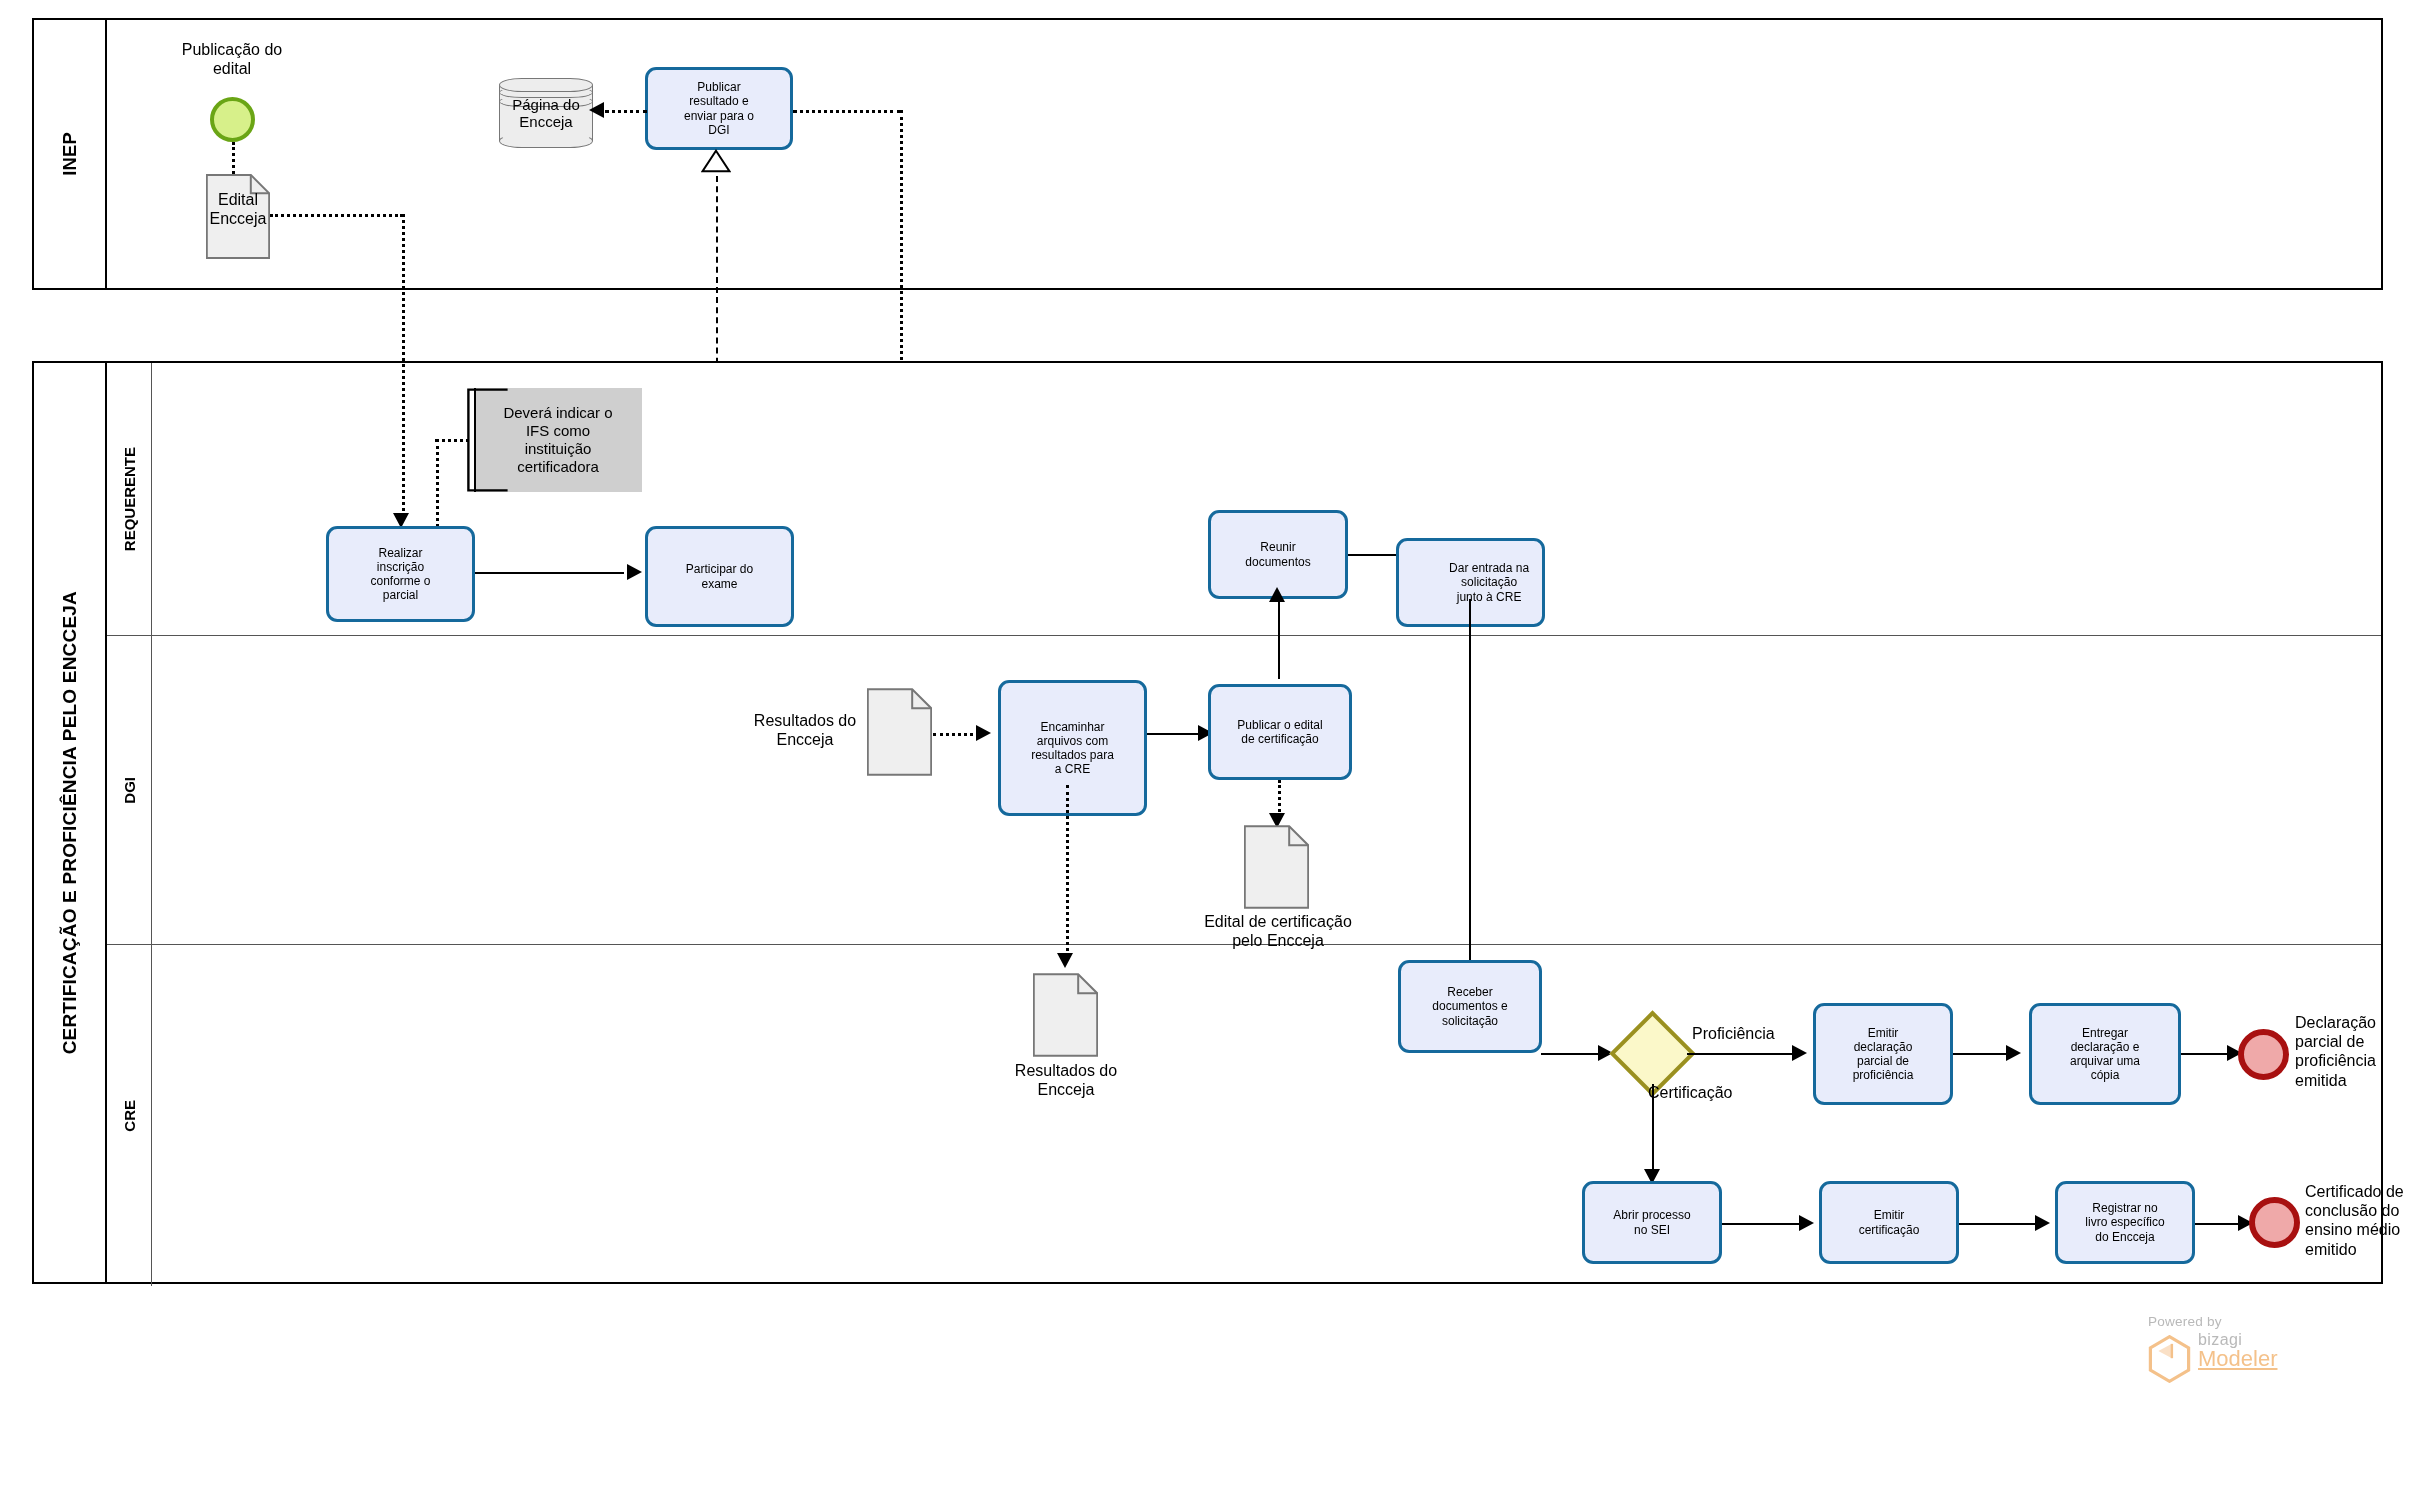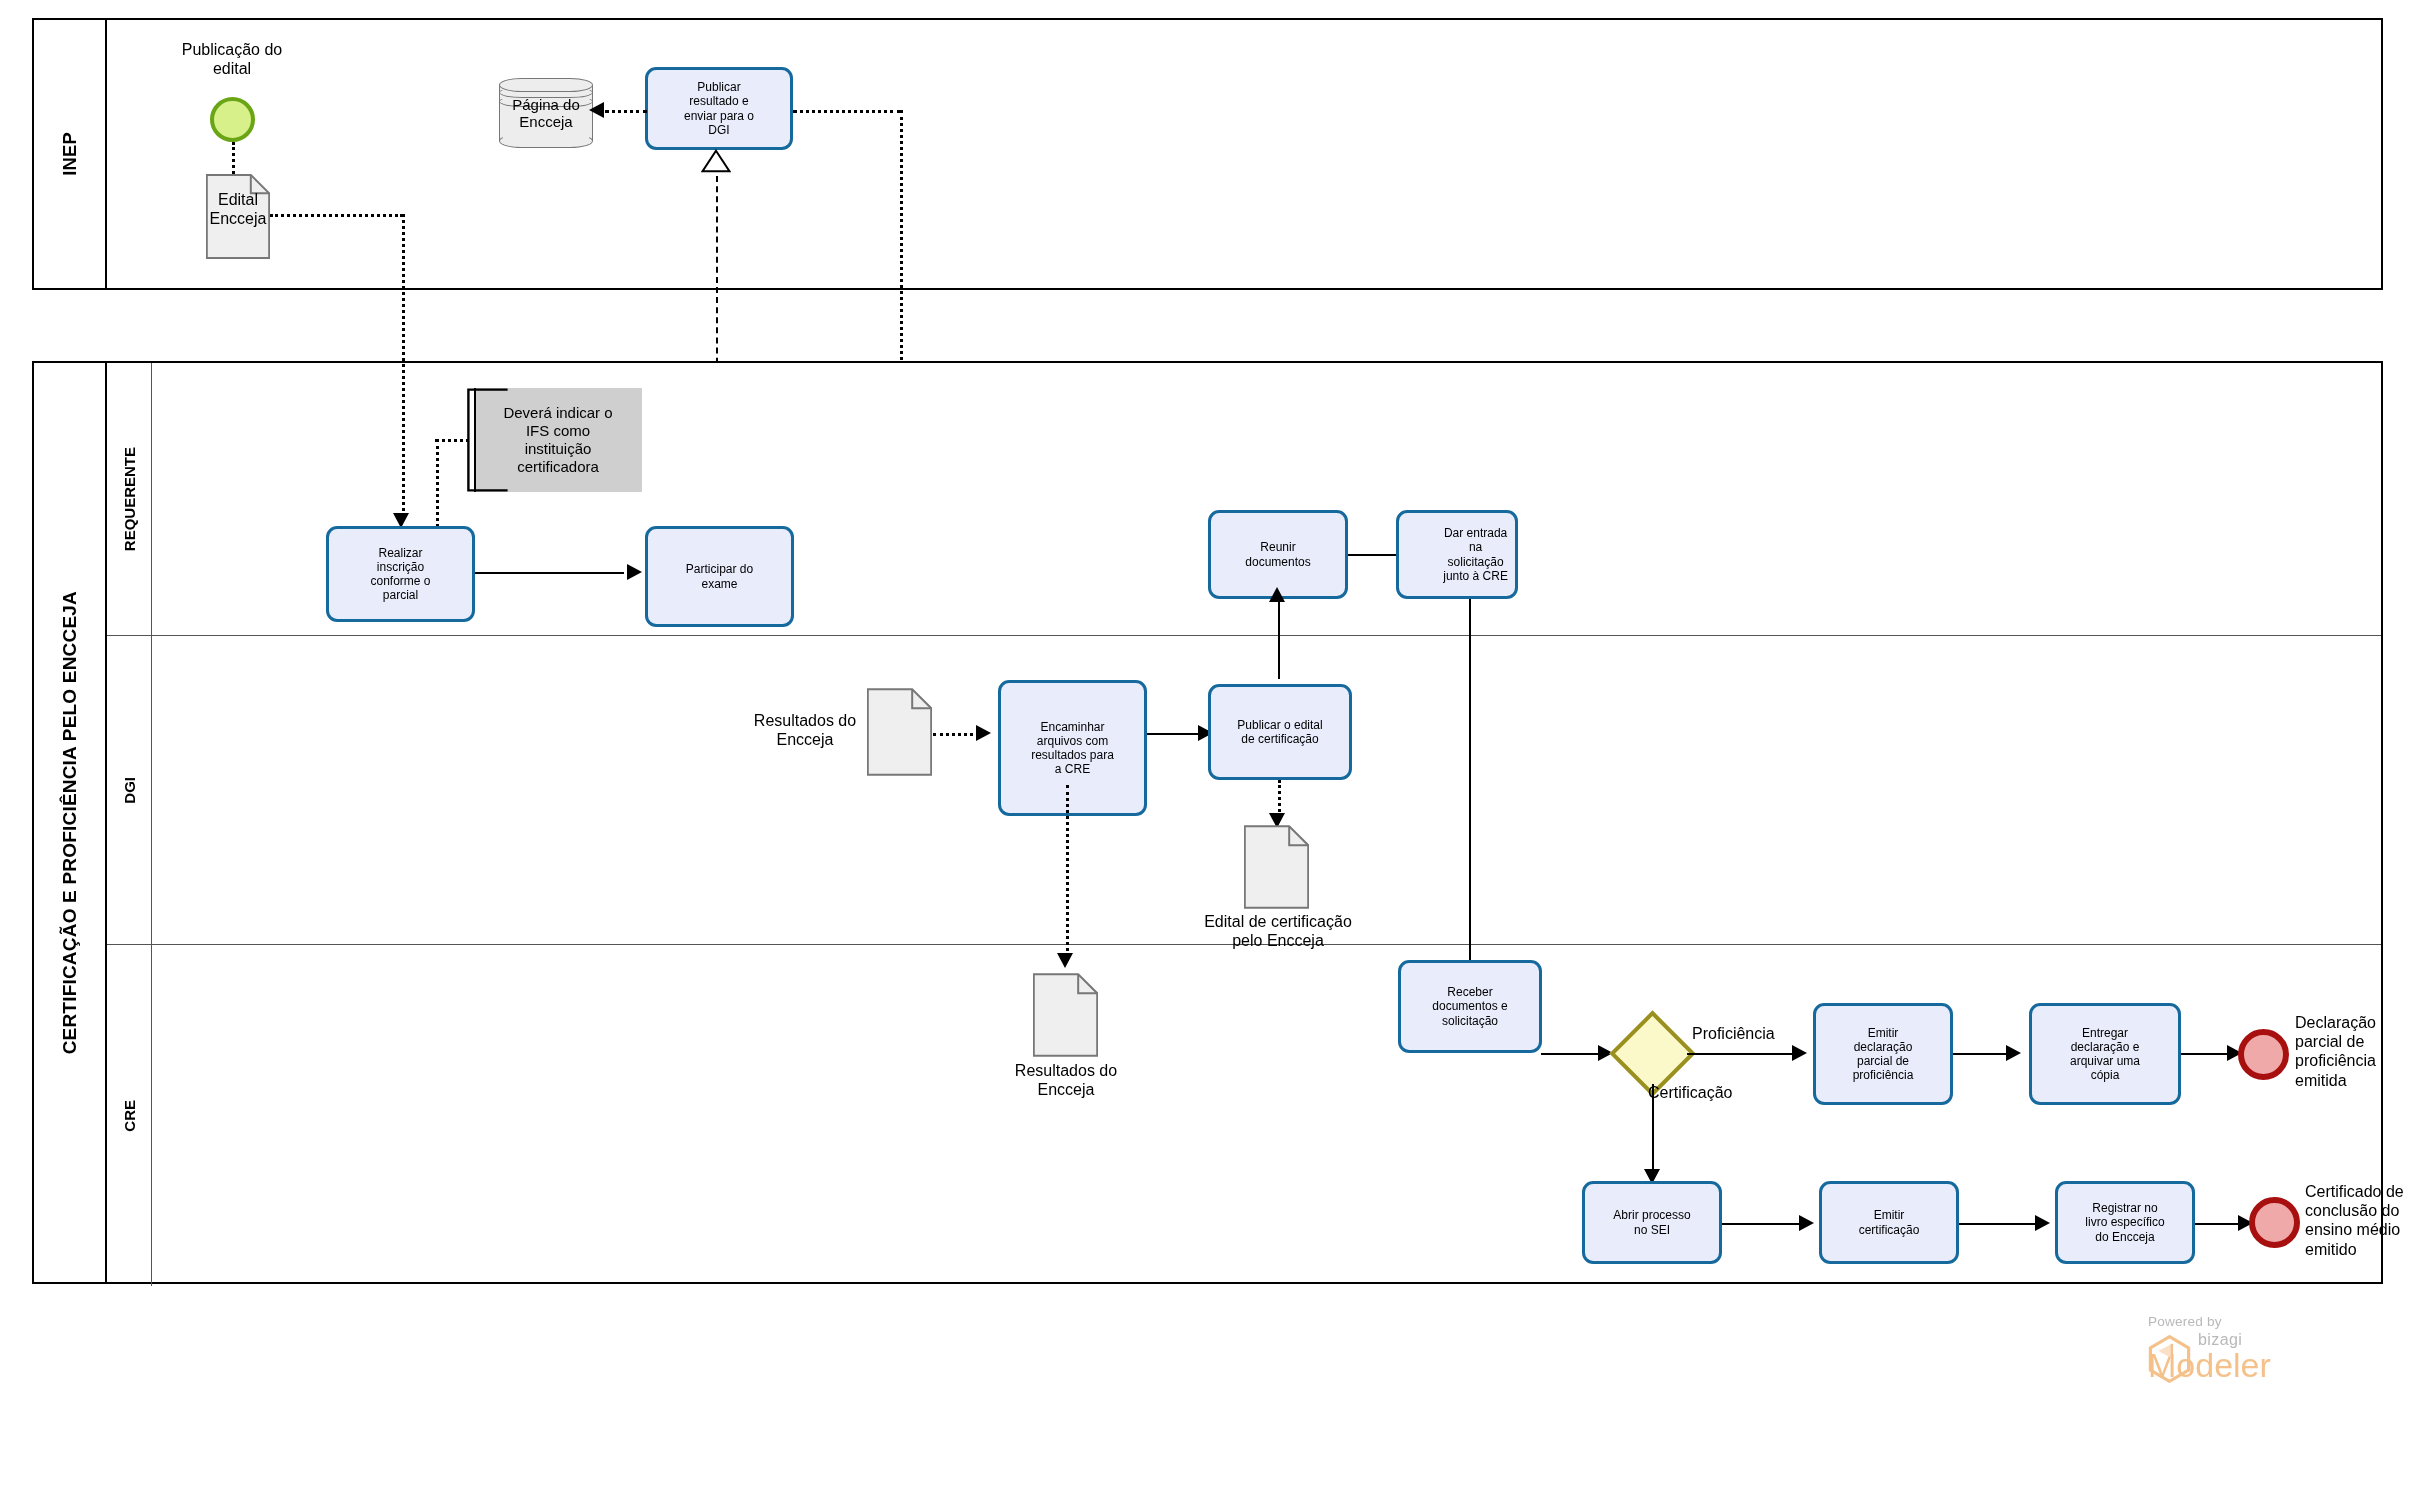--- a/index.html
+++ b/index.html
@@ -70,21 +70,21 @@
   .arrow.left{border-top:8.8px solid transparent;border-bottom:8.8px solid transparent;border-right:15px solid #000;}
   .arrow.down{border-left:8.8px solid transparent;border-right:8.8px solid transparent;border-top:15px solid #000;}
   .arrow.up{border-left:8.8px solid transparent;border-right:8.8px solid transparent;border-bottom:15px solid #000;}
   .hollow-wrap{position:absolute;}
   .hollow-wrap svg{display:block}
 
   
   .logo{position:absolute;}
   .logo .pb{font-size:13.6px;color:#b9b9b9;letter-spacing:0.2px;}
   .logo .brand{font-size:16px;color:#b9b9b9;margin-left:50px;margin-top:1.6px;letter-spacing:0.4px;}
-  .logo .modeler{font-size:34px;color:#f4c18a;line-height:.95;}
+  .logo .modeler{font-size:22px;color:#f4c18a;margin-left:50px;line-height:.95;text-decoration:underline;}
   .logo .hex{position:absolute;left:0;top:21px;}
 </style>
 </head>
 <body>
 
 <div id="canvas">
 
   <div class="pool" style="left:32px;top:17.6px;width:2351px;height:272px;">
     <div class="pool-header">
       <span style="font-size:18.4px;">INEP</span>
@@ -193,21 +193,21 @@
 
   <div class="task" style="left:645px;top:526px;width:149px;height:101px;white-space:pre-line;">Participar do
 exame</div>
 
   <div class="task" style="left:1208px;top:510px;width:140px;height:89px;white-space:pre-line;">Reunir
 documentos</div>
 
   <div class="solid-h" style="left:1348px;top:554px;width:73px;"></div>
   <div class="arrow right" style="left:1425px;top:546px;"></div>
 
-  <div class="task" style="left:1396px;top:510px;width:122px;height:89px;white-space:pre-line;padding-left:42px;">Dar entrada na
+  <div class="task" style="left:1396px;top:538px;width:149px;height:89px;white-space:pre-line;padding-left:42px;">Dar entrada na
 solicitação
 junto à CRE</div>
 
   <div class="solid-v" style="left:1469px;top:599px;height:404px;"></div>
   <div class="arrow down" style="left:1461px;top:998px;"></div>
 
   <div class="solid-v" style="left:1278px;top:599px;height:56px;"></div>
   <div class="arrow up" style="left:1269px;top:587px;"></div>
   <div class="solid-v" style="left:1278px;top:655px;height:24px;"></div>
 

